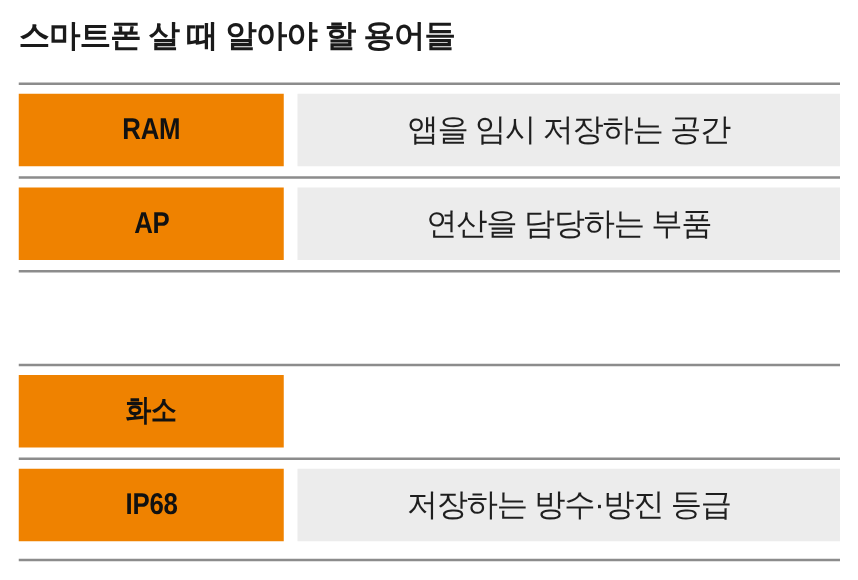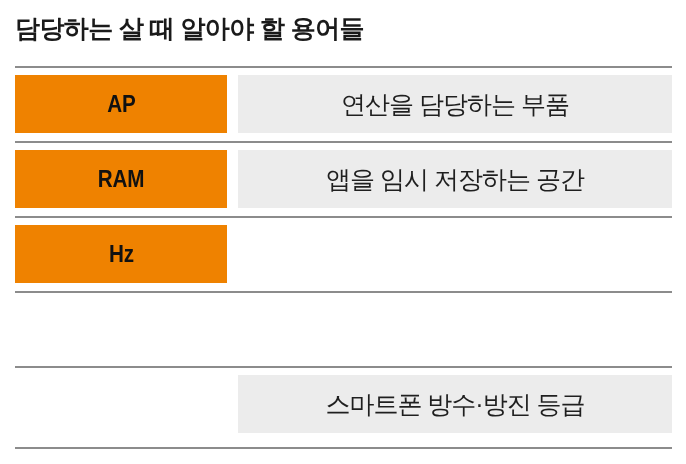--- a/index.html
+++ b/index.html
@@ -124,68 +124,71 @@
     width: 657px;
     height: 2px;
     background: #8c8c8c;
   }
 </style>
 </head>
 <body>
 
 <div id="infographic">
 
-  <div class="title">담당하는 살 때 알아야 할 용어들</div>
+  <div class="title">스마트폰 살 때 알아야 할 용어들</div>
 
   <div class="terms-table">
-
-    <div class="term-row">
-      <div class="row-divider"></div>
-      <div class="term-cells">
-        <div class="term-key">
-          <span class="term-key-label">AP</span>
-        </div>
-        <div class="term-desc">
-          <span class="term-desc-label">연산을 담당하는 부품</span>
-        </div>
-      </div>
-    </div>
 
     <div class="term-row">
       <div class="row-divider"></div>
       <div class="term-cells">
         <div class="term-key">
           <span class="term-key-label">RAM</span>
         </div>
         <div class="term-desc">
           <span class="term-desc-label">앱을 임시 저장하는 공간</span>
         </div>
       </div>
     </div>
 
     <div class="term-row">
       <div class="row-divider"></div>
       <div class="term-cells">
         <div class="term-key">
-          <span class="term-key-label">Hz</span>
+          <span class="term-key-label">AP</span>
+        </div>
+        <div class="term-desc">
+          <span class="term-desc-label">연산을 담당하는 부품</span>
         </div>
       </div>
     </div>
 
     <div class="term-row">
       <div class="row-divider"></div>
       <div class="term-cells">
       </div>
     </div>
 
     <div class="term-row">
       <div class="row-divider"></div>
       <div class="term-cells">
+        <div class="term-key">
+          <span class="term-key-label">화소</span>
+        </div>
+      </div>
+    </div>
+
+    <div class="term-row">
+      <div class="row-divider"></div>
+      <div class="term-cells">
+        <div class="term-key">
+          <span class="term-key-label">IP68</span>
+        </div>
         <div class="term-desc">
-          <span class="term-desc-label">스마트폰 방수·방진 등급</span>
+          <span class="term-desc-label">저장하는 방수·방진 등급</span>
         </div>
       </div>
     </div>
 
   </div>
 
   <div class="bottom-divider"></div>
 
 </div>
 

